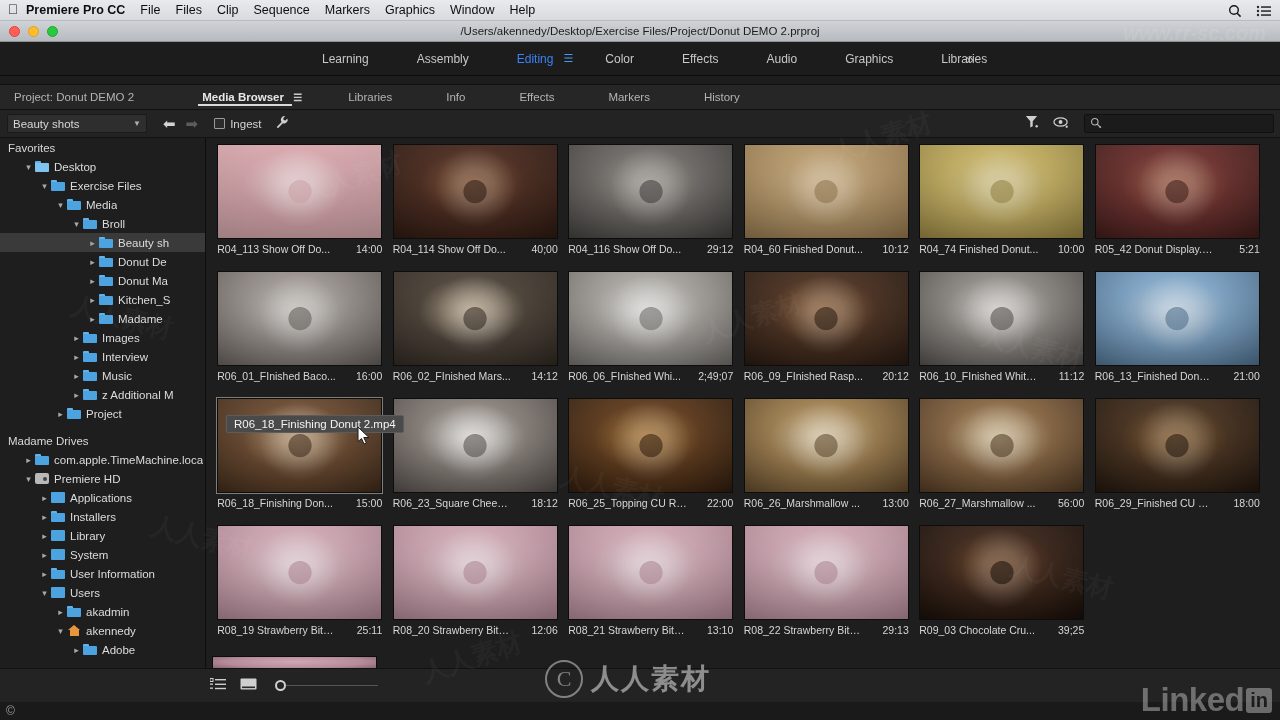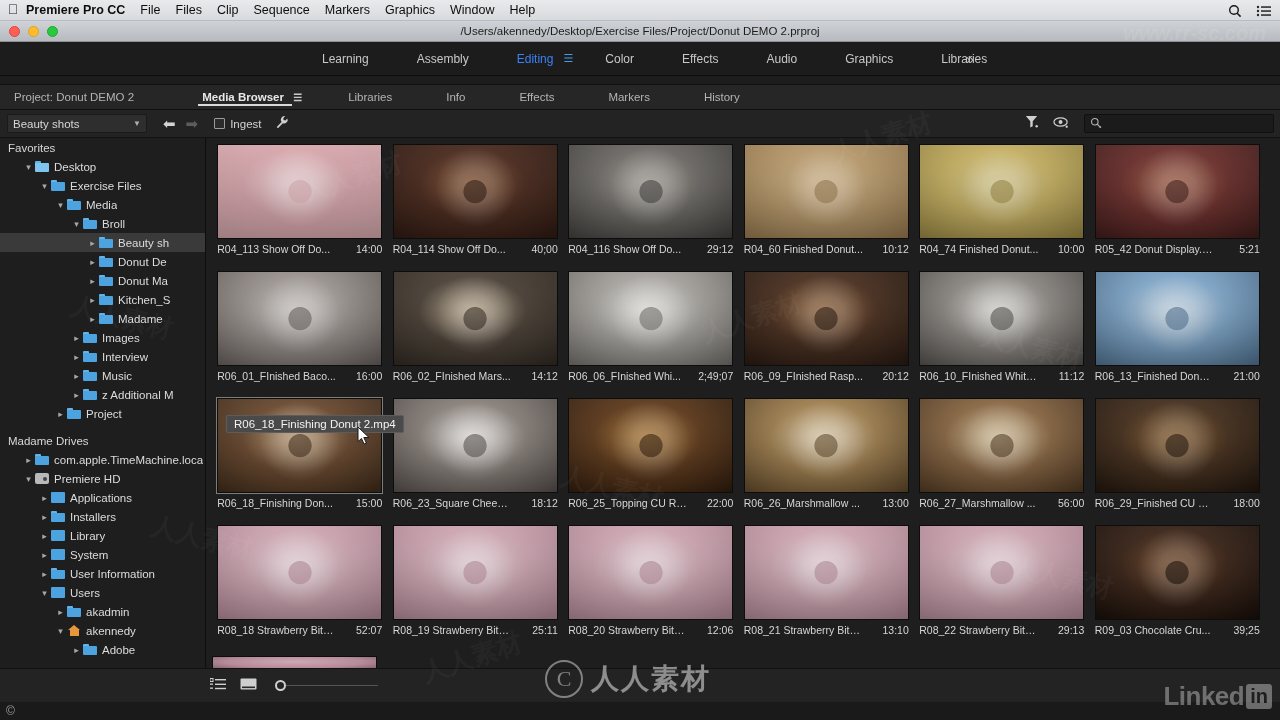--- a/index.html
+++ b/index.html
@@ -186,21 +186,21 @@
   .wm-circle {
     width: 38px; height: 38px; border-radius: 50%; border: 2px solid #cfcfcf;
     display: flex; align-items: center; justify-content: center; color: #cfcfcf;
     font-size: 22px; font-family: "Liberation Serif", serif;
   }
   .wm-text { color: #e6e6e6; font-size: 28px; font-weight: bold; letter-spacing: 2px; }
   .wm-li {
     position: absolute; right: 8px; top: 681px; display: flex; align-items: center;
     opacity: 0.45; pointer-events: none;
   }
-  .wm-li .word { color: #cdcdcd; font-size: 26px; font-weight: bold; letter-spacing: -0.5px; }
+  .wm-li .word { color: #cdcdcd; font-size: 33px; font-weight: bold; letter-spacing: -0.5px; }
   .wm-li .inbox { background: #cdcdcd; color: #1a1a1a; font-size: 20px; font-weight: bold; padding: 0px 4px; margin-left: 2px; border-radius: 3px; line-height: 25px; }
   .wm-url {
     position: absolute; right: 14px; top: 22px; color: rgba(255,255,255,0.10);
     font-size: 20px; font-weight: bold; font-style: italic; pointer-events: none;
   }
   .wm-diag {
     position: absolute; pointer-events: none; color: rgba(255,255,255,0.035);
     font-size: 26px; font-weight: bold;
   }
 </style>
@@ -733,30 +733,20 @@
             <span class="nm">R06_29_Finished CU Cr...</span>
             <span class="dur">18:00</span>
           </div>
         </div>
         <div class="cell">
           <div class="thumb" style="background-image:radial-gradient(ellipse at 48% 42%, #f0dde3 0%, #cfa8b4 45%, #a9818e 100%)">
             <div style="position:absolute;inset:0;background:radial-gradient(circle at 50% 45%, rgba(255,255,255,0.16) 0 18%, rgba(0,0,0,0) 42%),linear-gradient(180deg, rgba(255,255,255,0.05), rgba(0,0,0,0.22))"></div>
             <div style="position:absolute;left:50%;top:50%;transform:translate(-50%,-50%);width:46%;height:46%;border-radius:50%;background:radial-gradient(circle,#a9818e 0 26%, rgba(0,0,0,0) 28%);opacity:.55"></div>
           </div>
           <div class="cap">
-            <span class="nm">R08_18 Strawberry Bite...</span>
-            <span class="dur">52:07</span>
-          </div>
-        </div>
-        <div class="cell">
-          <div class="thumb" style="background-image:radial-gradient(ellipse at 48% 42%, #f0dde3 0%, #cfa8b4 45%, #a9818e 100%)">
-            <div style="position:absolute;inset:0;background:radial-gradient(circle at 50% 45%, rgba(255,255,255,0.16) 0 18%, rgba(0,0,0,0) 42%),linear-gradient(180deg, rgba(255,255,255,0.05), rgba(0,0,0,0.22))"></div>
-            <div style="position:absolute;left:50%;top:50%;transform:translate(-50%,-50%);width:46%;height:46%;border-radius:50%;background:radial-gradient(circle,#a9818e 0 26%, rgba(0,0,0,0) 28%);opacity:.55"></div>
-          </div>
-          <div class="cap">
             <span class="nm">R08_19 Strawberry Bite...</span>
             <span class="dur">25:11</span>
           </div>
         </div>
         <div class="cell">
           <div class="thumb" style="background-image:radial-gradient(ellipse at 48% 42%, #f0dde3 0%, #cfa8b4 45%, #a9818e 100%)">
             <div style="position:absolute;inset:0;background:radial-gradient(circle at 50% 45%, rgba(255,255,255,0.16) 0 18%, rgba(0,0,0,0) 42%),linear-gradient(180deg, rgba(255,255,255,0.05), rgba(0,0,0,0.22))"></div>
             <div style="position:absolute;left:50%;top:50%;transform:translate(-50%,-50%);width:46%;height:46%;border-radius:50%;background:radial-gradient(circle,#a9818e 0 26%, rgba(0,0,0,0) 28%);opacity:.55"></div>
           </div>
           <div class="cap">

